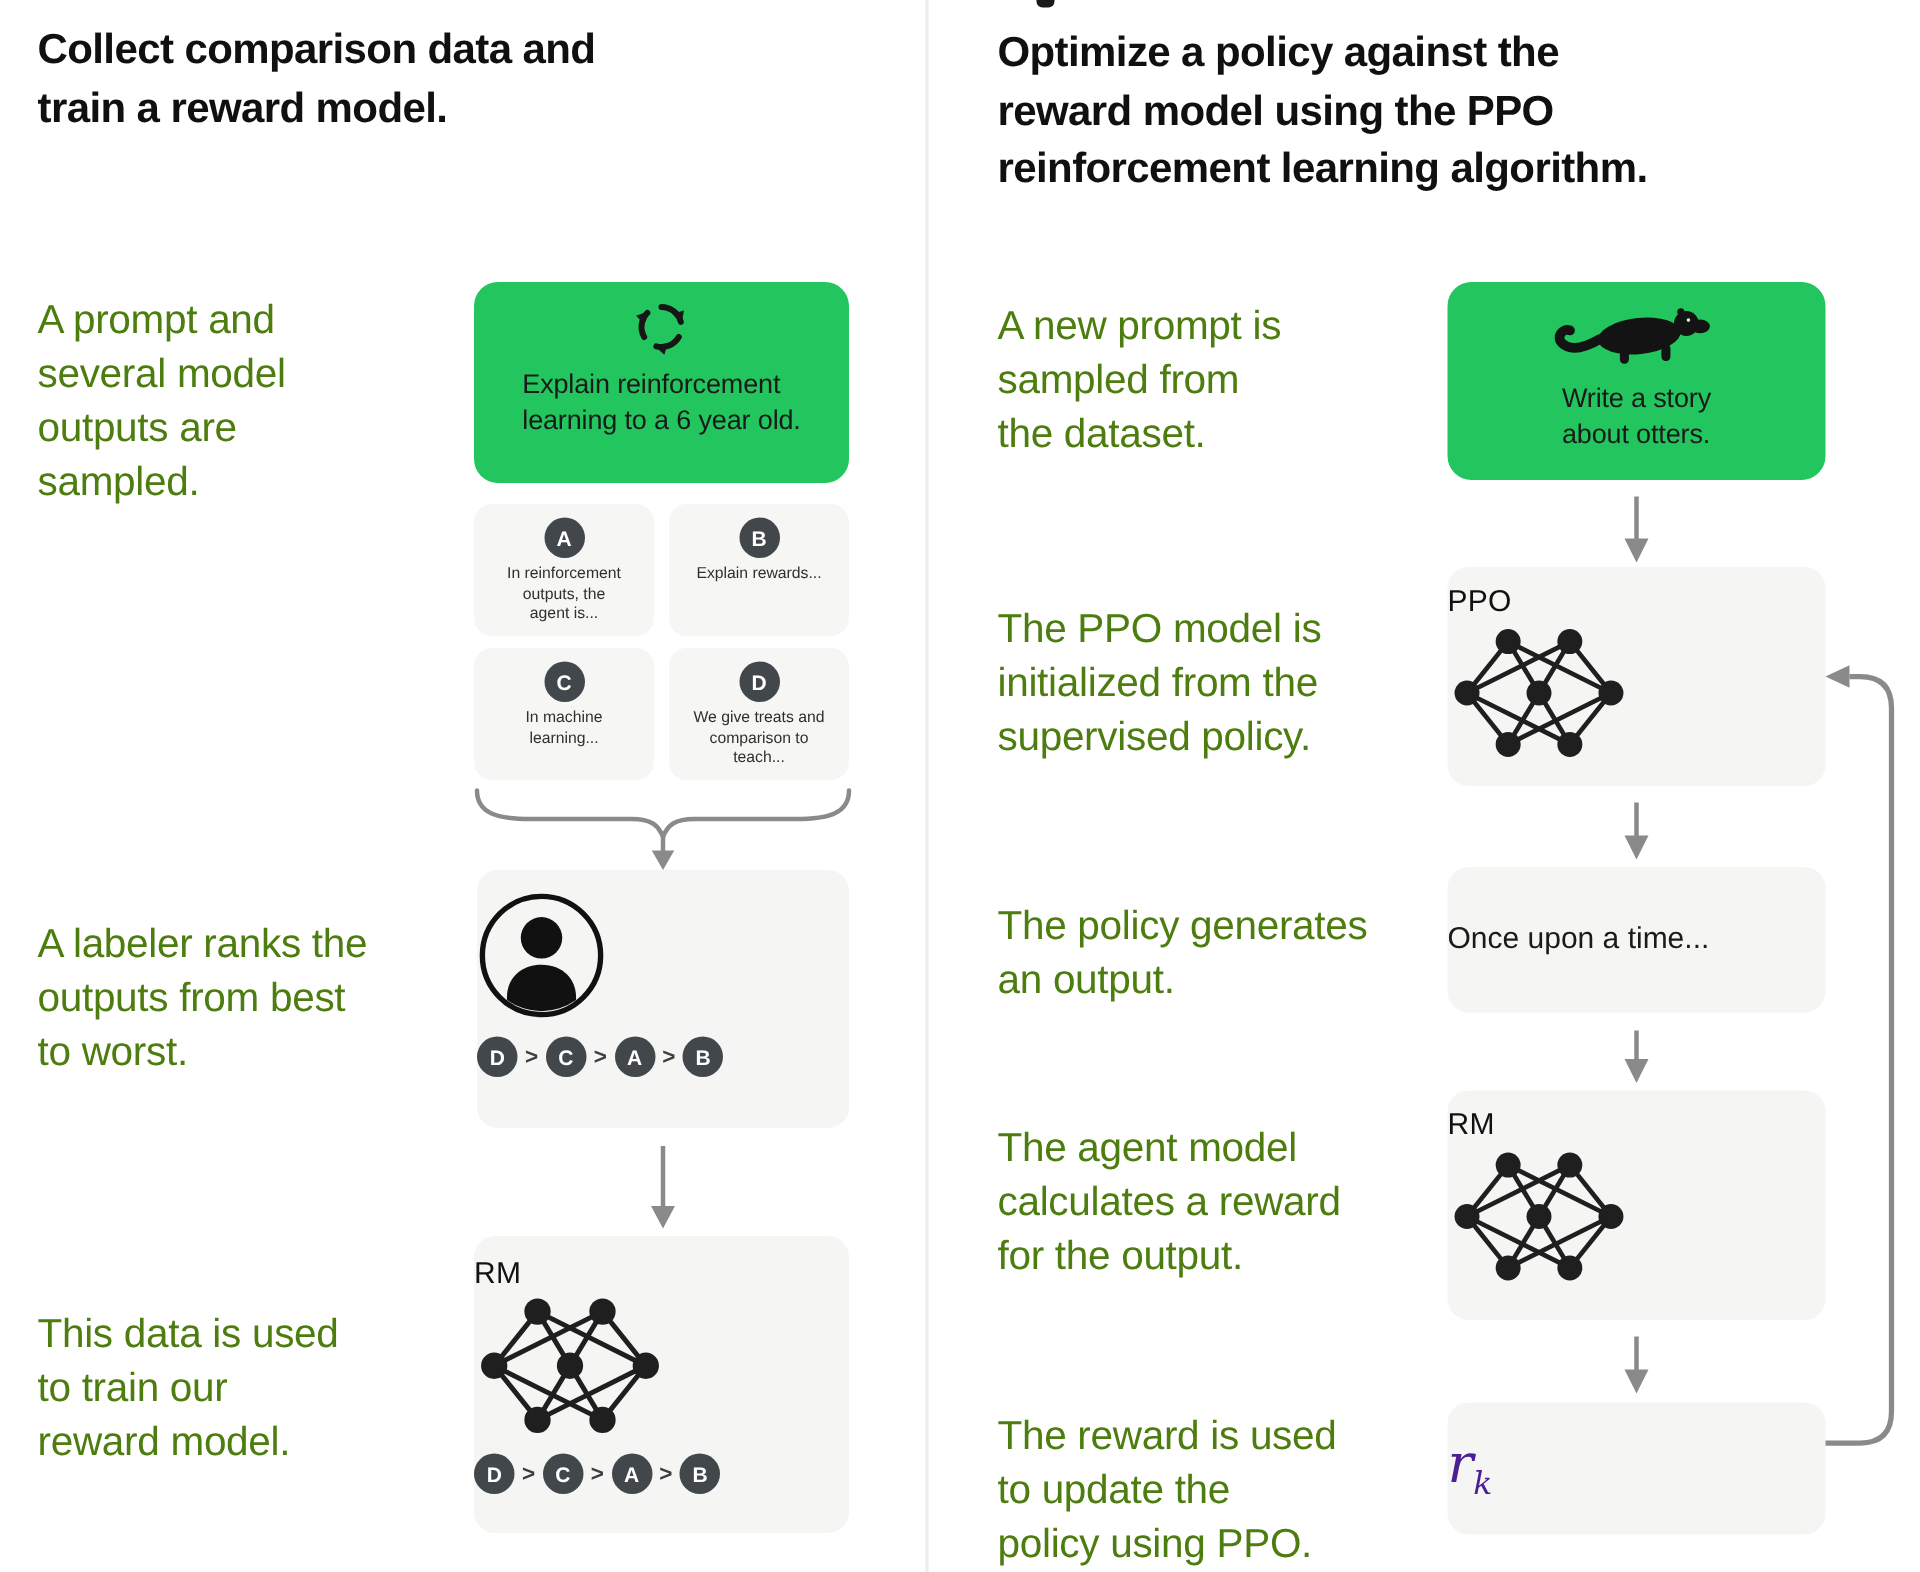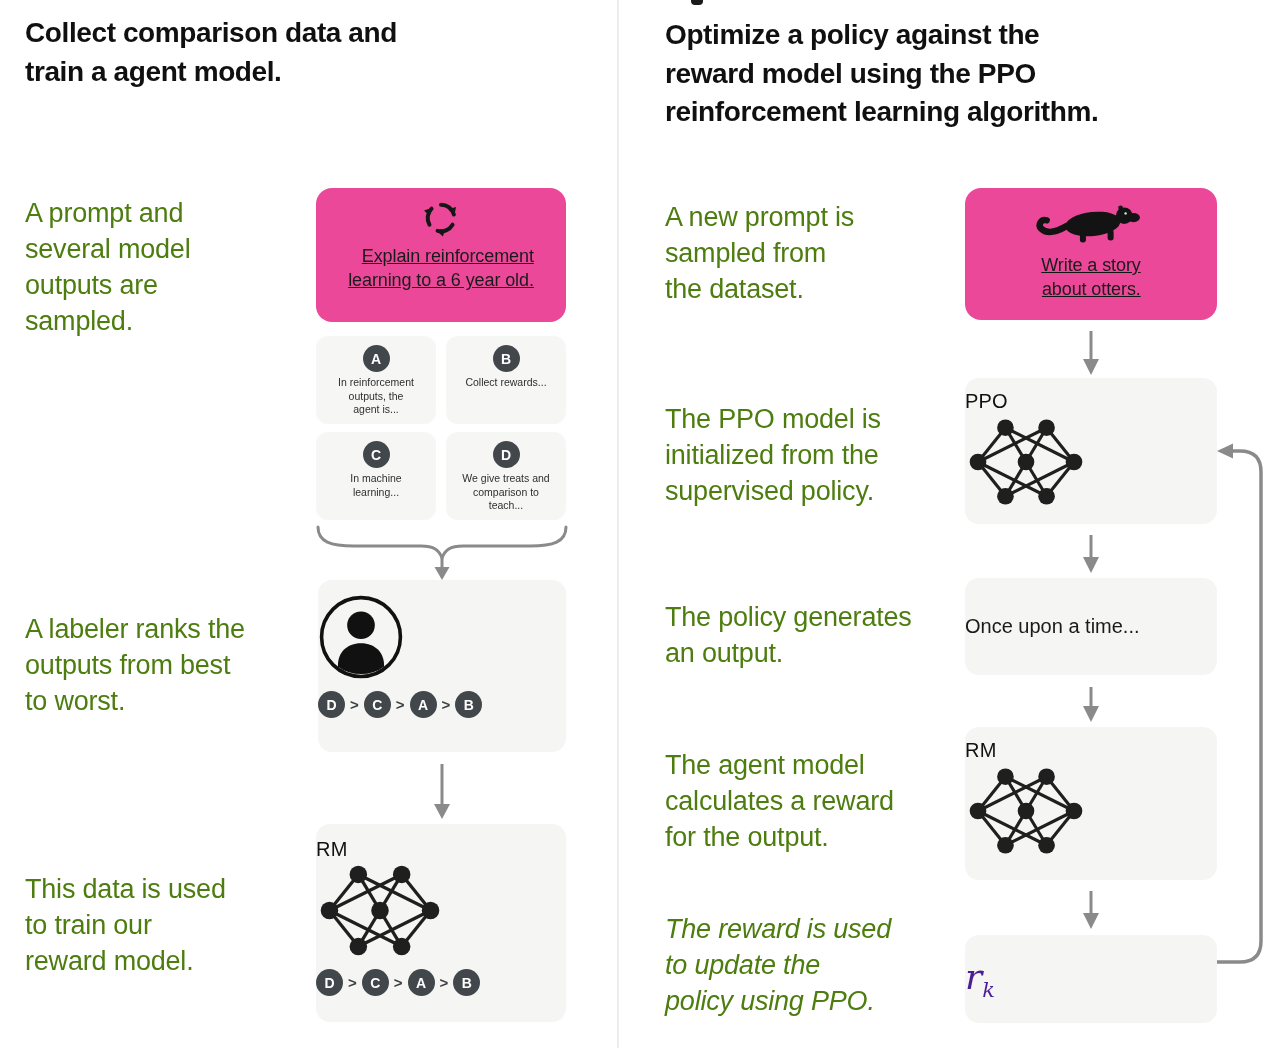--- a/index.html
+++ b/index.html
@@ -5,21 +5,21 @@
   html,body{margin:0;padding:0;}
   body{
     width:1280px;height:1048px;position:relative;overflow:hidden;
     background:#ffffff;color:#141414;
     font-family:"Liberation Sans", sans-serif;
     -webkit-font-smoothing:antialiased;
   }
   .abs{position:absolute;}
   .h1{font-size:28px;font-weight:700;line-height:1.38;letter-spacing:-0.4px;color:#101010;white-space:pre-line;}
   .step{font-size:27px;font-weight:400;line-height:1.33;letter-spacing:-0.2px;color:#4d7c0f;white-space:pre-line;}
-  .card-green{background:#ec4899;border-radius:16px;display:flex;flex-direction:column;align-items:center;text-align:right;box-sizing:border-box;text-decoration:underline;}
+  .card-green{background:#22c55e;border-radius:16px;display:flex;flex-direction:column;align-items:center;text-align:left;box-sizing:border-box;}
   .card-gray{background:#f5f5f3;border-radius:14px;display:flex;flex-direction:column;align-items:flex-start;text-align:center;box-sizing:border-box;}
   .card-text{font-size:18px;line-height:1.35;color:#1a1a1a;white-space:pre-line;letter-spacing:-0.1px;}
   .abox{background:#f6f6f4;border-radius:12px;display:flex;flex-direction:column;align-items:center;text-align:center;padding-top:9px;box-sizing:border-box;}
   .abox-text{font-size:10.5px;line-height:1.3;color:#2f2f2f;margin-top:4px;white-space:pre-line;}
   .badge{width:27px;height:27px;border-radius:50%;background:#42474b;color:#ffffff;font-size:14px;font-weight:700;display:flex;align-items:center;justify-content:center;flex:0 0 auto;}
   .rank{display:flex;align-items:center;gap:5px;}
   .rank .sep{color:#3a3f42;font-weight:700;font-size:15px;line-height:1;}
   .model-label{font-size:20px;color:#111111;letter-spacing:0.2px;line-height:1.15;}
   .once-text{font-size:20px;color:#1a1a1a;}
   .reward-math{font-family:"DejaVu Serif", serif;font-style:italic;font-size:36px;color:#4c1d95;}
@@ -30,21 +30,21 @@
 </style>
 </head>
 <body>
 
 <div class="abs divider" style="left:617px;top:0;width:2px;height:1048px;"></div>
 
 <div class="abs" style="left:691px;top:0;width:12px;height:5px;background:#1a1a1a;border-radius:0 0 4px 4px;"></div>
 
 <section>
   <div class="abs h1" style="left:25px;top:14px;width:470px;">Collect comparison data and
-train a agent model.</div>
+train a reward model.</div>
 
   <div class="abs step" style="left:25px;top:196px;width:240px;">A prompt and
 several model
 outputs are
 sampled.</div>
   <div class="abs step" style="left:25px;top:612px;width:280px;">A labeler ranks the
 outputs from best
 to worst.</div>
   <div class="abs step" style="left:25px;top:872px;width:260px;">This data is used
 to train our
@@ -68,21 +68,21 @@
   </div>
 
   <div class="abs abox" style="left:316px;top:336px;width:120px;height:88px;">
     <span class="badge">A</span>
     <span class="abox-text">In reinforcement
 outputs, the
 agent is...</span>
   </div>
   <div class="abs abox" style="left:446px;top:336px;width:120px;height:88px;">
     <span class="badge">B</span>
-    <span class="abox-text">Collect rewards...</span>
+    <span class="abox-text">Explain rewards...</span>
   </div>
   <div class="abs abox" style="left:316px;top:432px;width:120px;height:88px;">
     <span class="badge">C</span>
     <span class="abox-text">In machine
 learning...</span>
   </div>
   <div class="abs abox" style="left:446px;top:432px;width:120px;height:88px;">
     <span class="badge">D</span>
     <span class="abox-text">We give treats and
 comparison to
@@ -154,21 +154,21 @@
 sampled from
 the dataset.</div>
   <div class="abs step" style="left:665px;top:402px;width:280px;">The PPO model is
 initialized from the
 supervised policy.</div>
   <div class="abs step" style="left:665px;top:600px;width:290px;">The policy generates
 an output.</div>
   <div class="abs step" style="left:665px;top:748px;width:280px;">The agent model
 calculates a reward
 for the output.</div>
-  <div class="abs step" style="left:665px;top:912px;width:270px;font-style:italic;">The reward is used
+  <div class="abs step" style="left:665px;top:940px;width:270px;">The reward is used
 to update the
 policy using PPO.</div>
 
   <div class="abs card-green" style="left:965px;top:188px;width:252px;height:132px;">
     <svg width="116" height="48" viewBox="0 0 120 52" style="margin-top:12px;">
       <g fill="#131313">
         <ellipse cx="62" cy="26" rx="30" ry="13" transform="rotate(-6 62 26)"></ellipse>
         <circle cx="96" cy="17" r="9"></circle>
         <ellipse cx="106" cy="19" rx="7" ry="5"></ellipse>
         <circle cx="92" cy="8.5" r="2.6"></circle>

